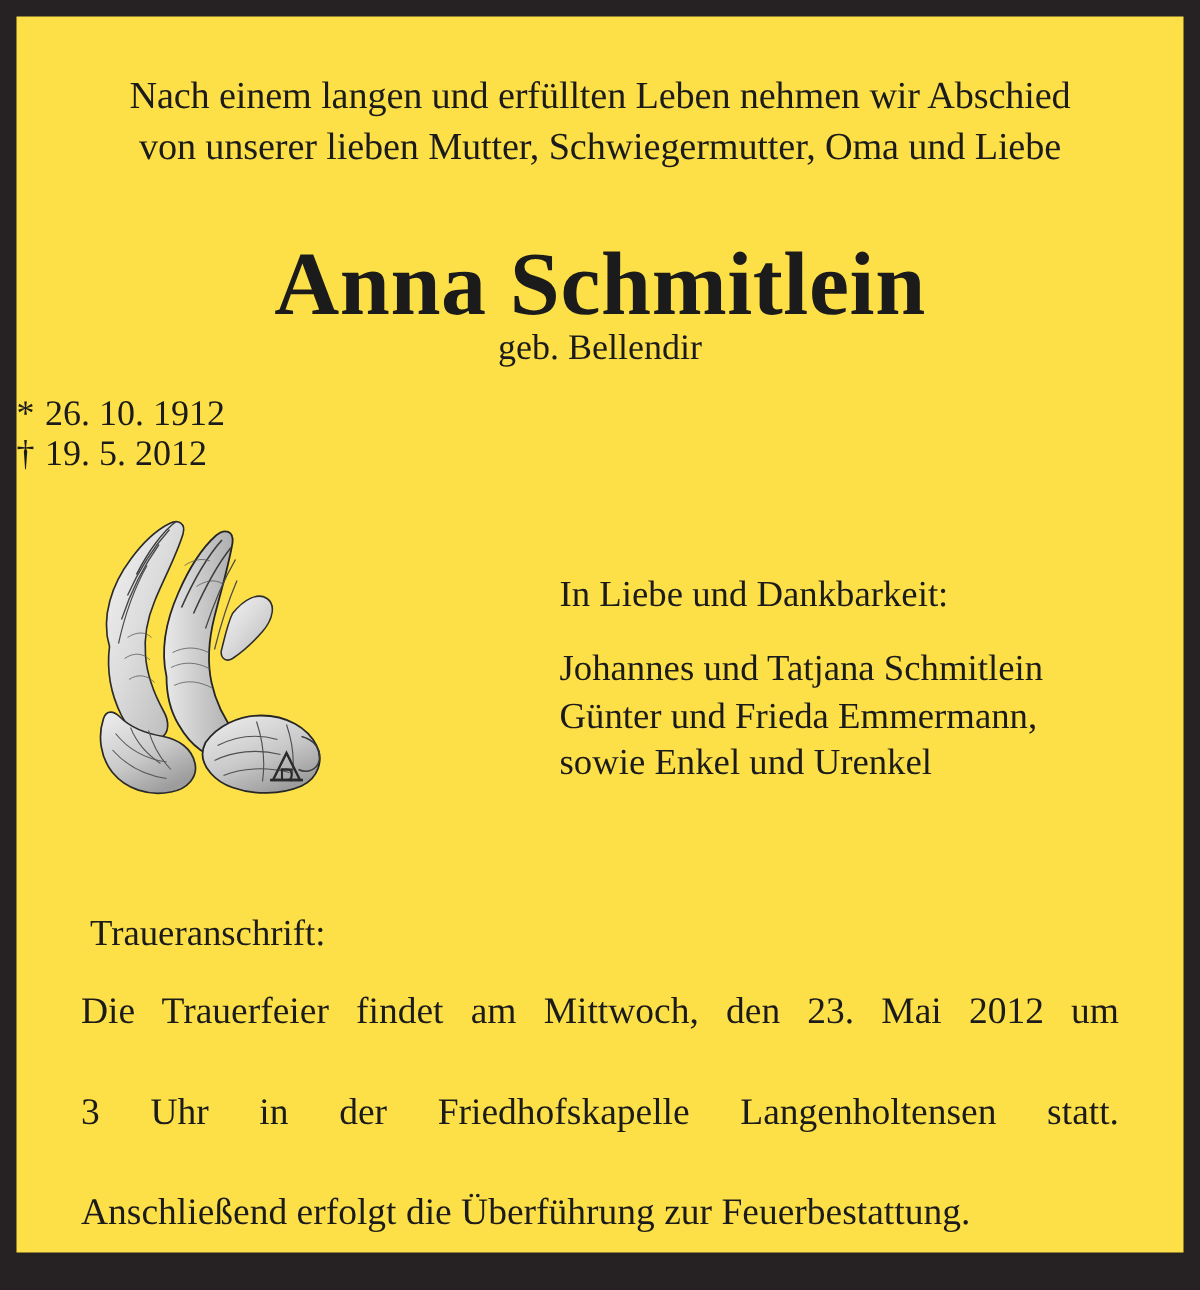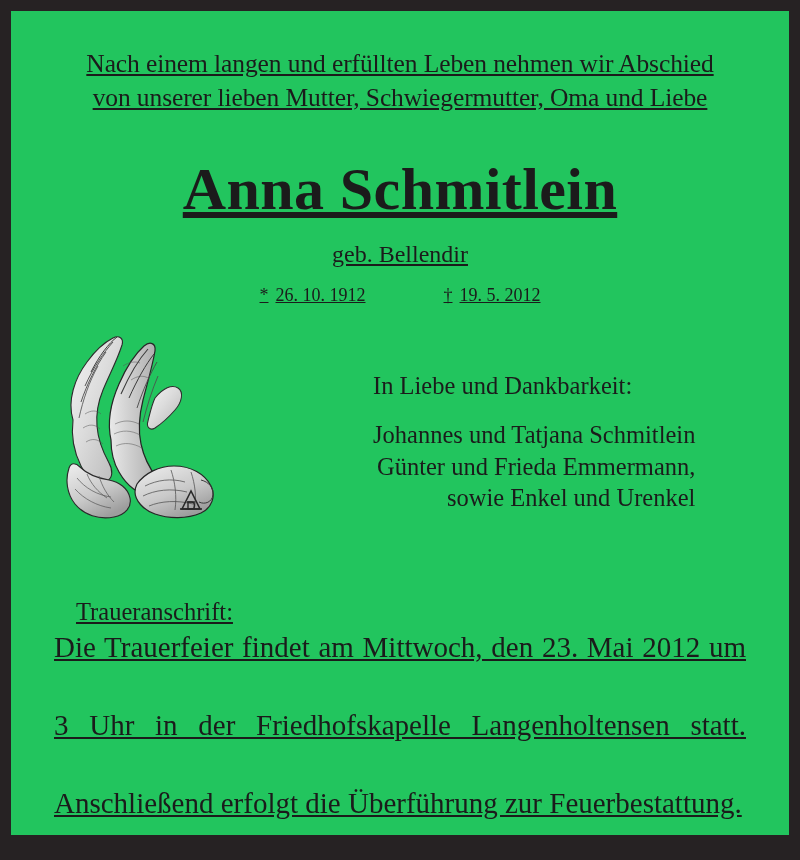--- a/index.html
+++ b/index.html
@@ -25,23 +25,22 @@
     border-top: 11px solid #262223;
     border-left: 11px solid #262223;
     border-right: 11px solid #262223;
     border-bottom: 25px solid #262223;
   }
   #sheet {
     position: relative;
     box-sizing: border-box;
     width: 100%;
     height: 100%;
-    background: #22c55e;
+    background: #fde047;
     overflow: hidden;
-    text-decoration: underline;
   }
 
   
   .intro {
     text-align: center;
     font-size: 25.5px;
     line-height: 1.32;
     letter-spacing: -0.1px;
     margin-top: 36px;
     padding: 0 12px;
@@ -53,29 +52,29 @@
     text-align: center;
     font-weight: bold;
     font-size: 60px;
     line-height: 1;
     margin-top: 45px;
     letter-spacing: 0.4px;
   }
   .maiden {
     text-align: center;
     font-size: 24px;
-    margin-top: 22px;
   }
 
   
   .dates {
     display: flex;
     justify-content: center;
     margin-top: 17px;
-    font-size: 18px;
+    font-size: 24px;
+    flex-direction: column;
   }
   .dates .birth { margin-right: 78px; }
   .sym { margin-right: 7px; }
 
   
   .middle {
     position: relative;
     margin-top: 22px;
     height: 212px;
     padding-left: 40px;
@@ -90,35 +89,36 @@
   .hands svg { display: block; width: 100%; height: 100%; }
 
   .family {
     position: absolute;
     left: 362px;
     top: 42px;
     font-size: 24.5px;
     line-height: 1.27;
   }
   .family-heading { margin-bottom: 18px; }
-  .family-list div { white-space: nowrap; text-align: right; }
+  .family-list div { white-space: nowrap; }
 
   
   .address {
     margin-top: 56px;
-    padding-left: 65px;
+    padding-left: 49px;
     font-size: 24.5px;
     line-height: 1.3;
   }
   .address .addr-line { white-space: nowrap; }
 
   
   .service {
+    margin-top: 19px;
     padding: 0 43px;
-    font-size: 29px;
+    font-size: 25px;
     line-height: 1.34;
     text-align: justify;
   }
   .service p { margin: 0; }
   .service p::after {
     content: "";
     display: inline-block;
     width: 100%;
   }
   .service .last::after { display: none; }

